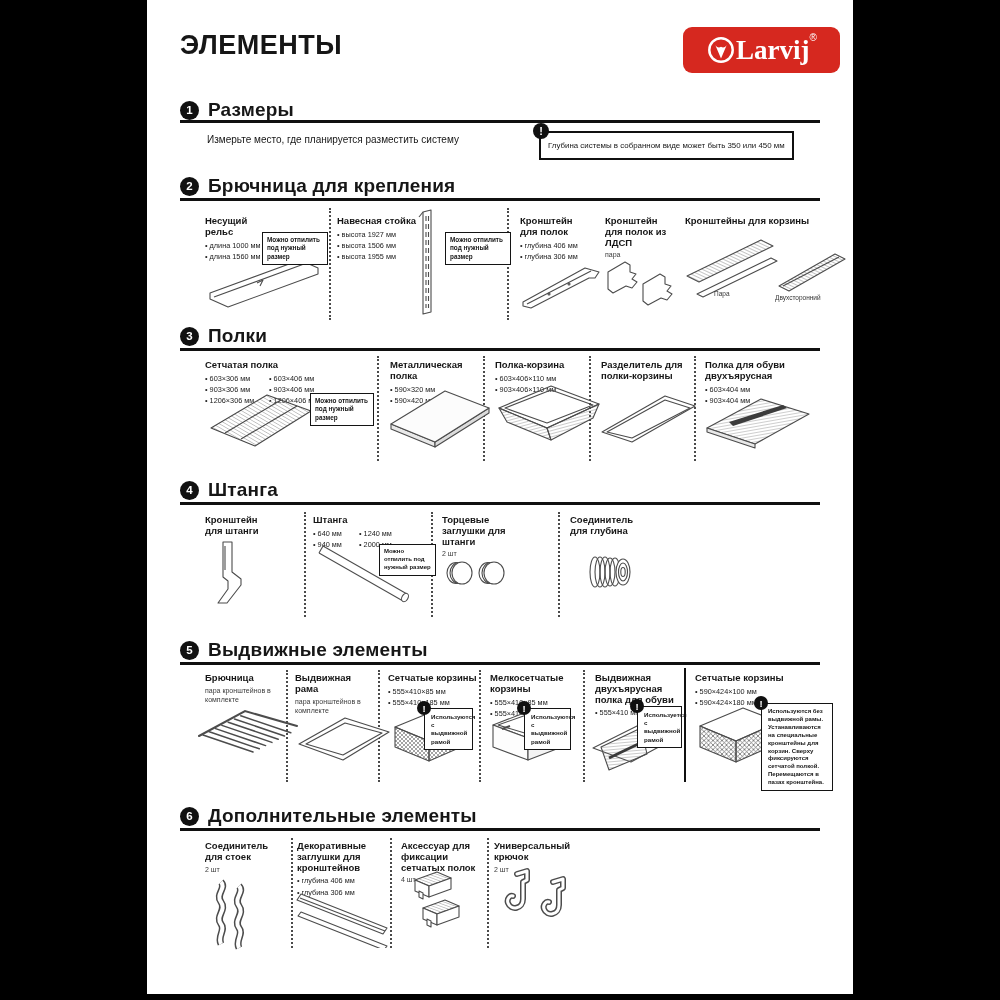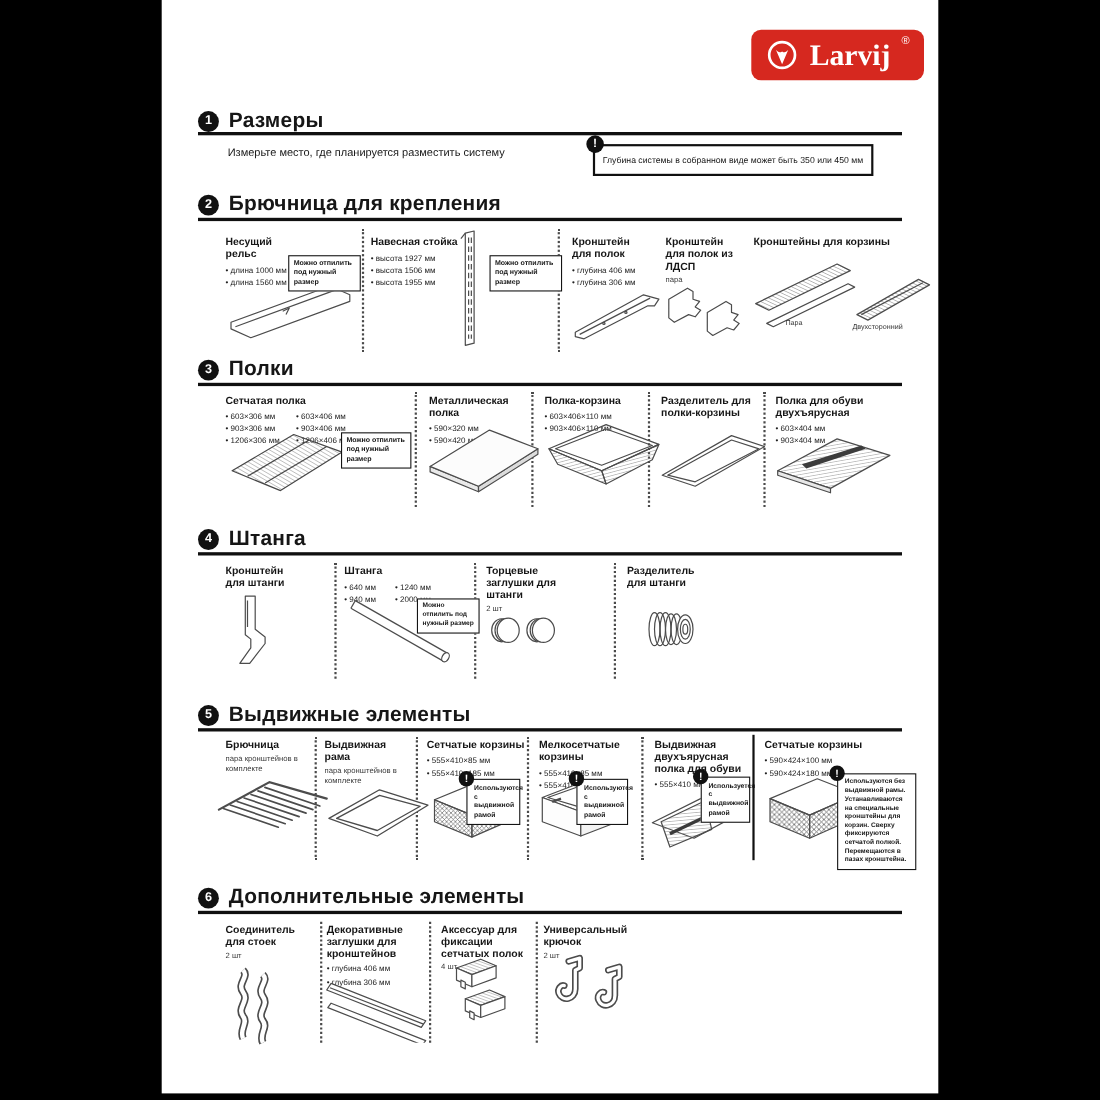--- a/index.html
+++ b/index.html
@@ -1,20 +1,20 @@
 <!DOCTYPE html>
 <html><head>
 <meta charset="utf-8">
 <style>
   html,body{margin:0;padding:0}
   body{width:1000px;height:1000px;background:#000;position:relative;
        font-family:"Liberation Sans",sans-serif;color:#161616;overflow:hidden}
   .page{position:absolute;left:147px;top:0;width:706px;height:994px;background:#fff;overflow:hidden}
   .main-title{position:absolute;font-size:27px;font-weight:800;letter-spacing:.5px}
-  .logo{position:absolute;display:flex;align-items:center;justify-content:center;gap:10px;
+  .logo{position:absolute;display:flex;align-items:center;justify-content:center;gap:0;
         background:#d6281f;border-radius:9px}
   .logo-text{color:#fff;font-family:"Liberation Serif",serif;font-weight:700;font-size:27px;line-height:1}
   .logo-reg{color:#fff;font-size:10px;align-self:flex-start;margin-top:5px}
   .sec-head{position:absolute;left:33px;display:flex;align-items:center;gap:9px;height:20px}
   .num{width:19px;height:19px;border-radius:50%;background:#111;color:#fff;font-size:11.5px;
        font-weight:700;display:flex;align-items:center;justify-content:center}
   .sec-title{font-size:19px;font-weight:800;letter-spacing:.2px;white-space:nowrap}
   .rule{position:absolute;left:33px;width:640px;height:3px;background:#101010}
   .lead{position:absolute;font-size:10px}
   .warn{position:absolute;display:flex;align-items:center;border:2px solid #101010;background:#fff;
@@ -37,20 +37,21 @@
   .dotsep{position:absolute;width:0;border-left:2px dotted #4a4a4a}
   .solidsep{position:absolute;width:2px;background:#101010}
   .cap{position:absolute;font-size:6.5px;color:#333}
   .draw{position:absolute}
 </style>
 </head>
 <body>
 
 <div class="page">
 
+  <div class="main-title" style="left:33px;top:30px">ЭЛЕМЕНТЫ</div>
   <div class="logo" style="left:536px;top:27px;width:157px;height:46px">
     <svg width="30" height="30" viewBox="0 0 32 32">
       <circle cx="16" cy="16" r="12.5" stroke="#fff" stroke-width="2.6" fill="none"></circle>
       <path d="M10 11 L16 25 L22 11 C20 13.5 18 14 16 12.5 C14 14 12 13.5 10 11 Z" fill="#fff"></path>
     </svg>
     <span class="logo-text">Larvij</span>
     <span class="logo-reg">®</span>
   </div>
 
   <div class="sec-head" style="top:100px">
@@ -300,21 +301,21 @@
       <ellipse cx="11" cy="21" rx="9" ry="10.5"></ellipse>
         <ellipse cx="14" cy="21" rx="9" ry="10.5"></ellipse>
       <ellipse cx="17" cy="21" rx="10" ry="11" fill="#fff"></ellipse>
       <ellipse cx="43" cy="21" rx="9" ry="10.5"></ellipse>
         <ellipse cx="46" cy="21" rx="9" ry="10.5"></ellipse>
       <ellipse cx="49" cy="21" rx="10" ry="11" fill="#fff"></ellipse>
     </g>
   </svg>
 
   <div class="item" style="left:423px;top:515px;width:80px">
-    <div class="item-title">Разделитель для штанги</div>
+    <div class="item-title">Соединитель для глубина</div>
   </div>
   <svg class="draw" style="left:438px;top:548px" width="60" height="48">
     <g stroke="#4c4c4c" stroke-width="1.1" fill="none" stroke-linejoin="round">
       <ellipse cx="10" cy="24" rx="5" ry="15"></ellipse>
         <ellipse cx="15" cy="24" rx="5" ry="15"></ellipse>
       <ellipse cx="20" cy="24" rx="5" ry="15"></ellipse>
         <ellipse cx="25" cy="24" rx="5" ry="14"></ellipse>
       <ellipse cx="30" cy="24" rx="5" ry="14"></ellipse>
       <ellipse cx="38" cy="24" rx="7" ry="13" fill="#fff"></ellipse>
       <ellipse cx="38" cy="24" rx="4.5" ry="9"></ellipse>

